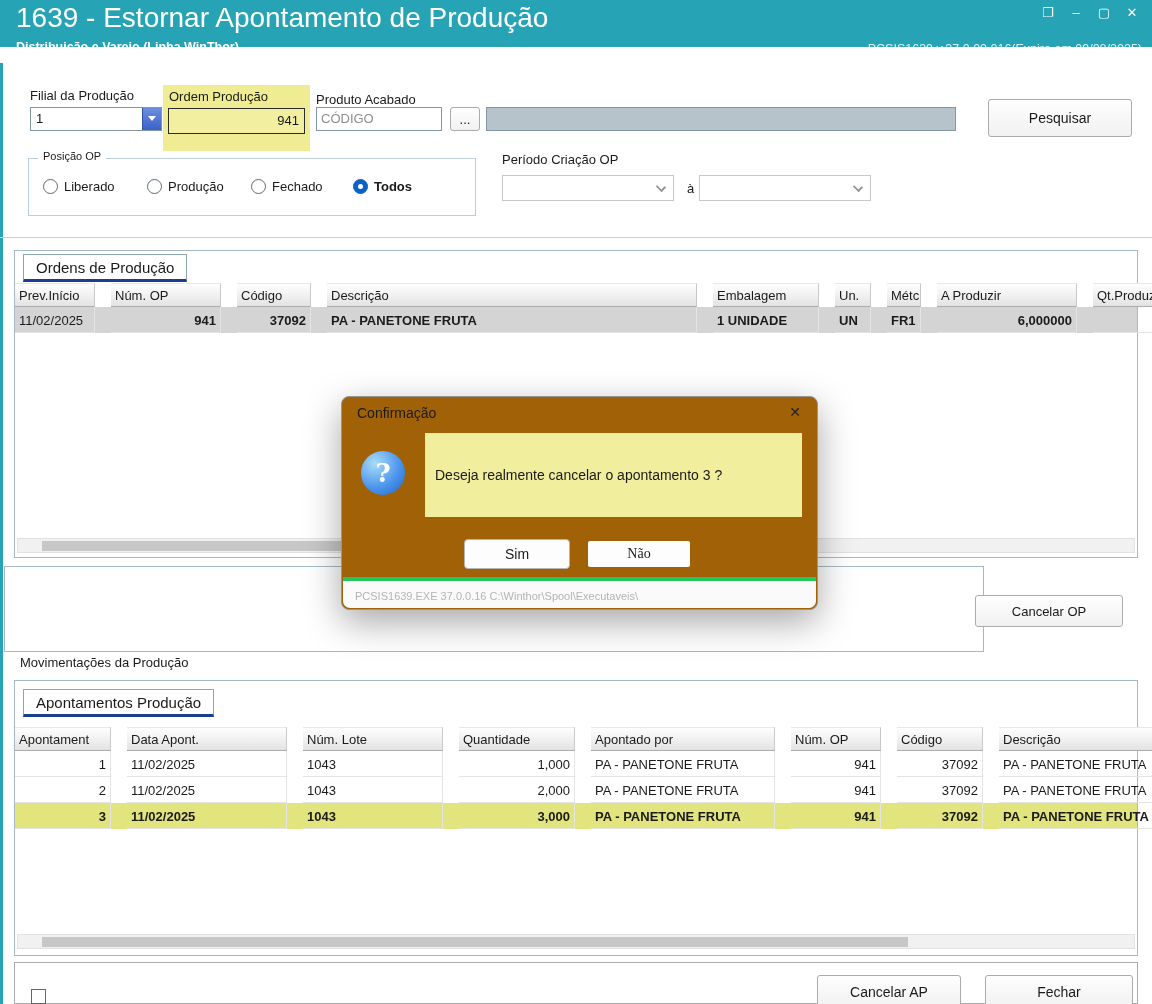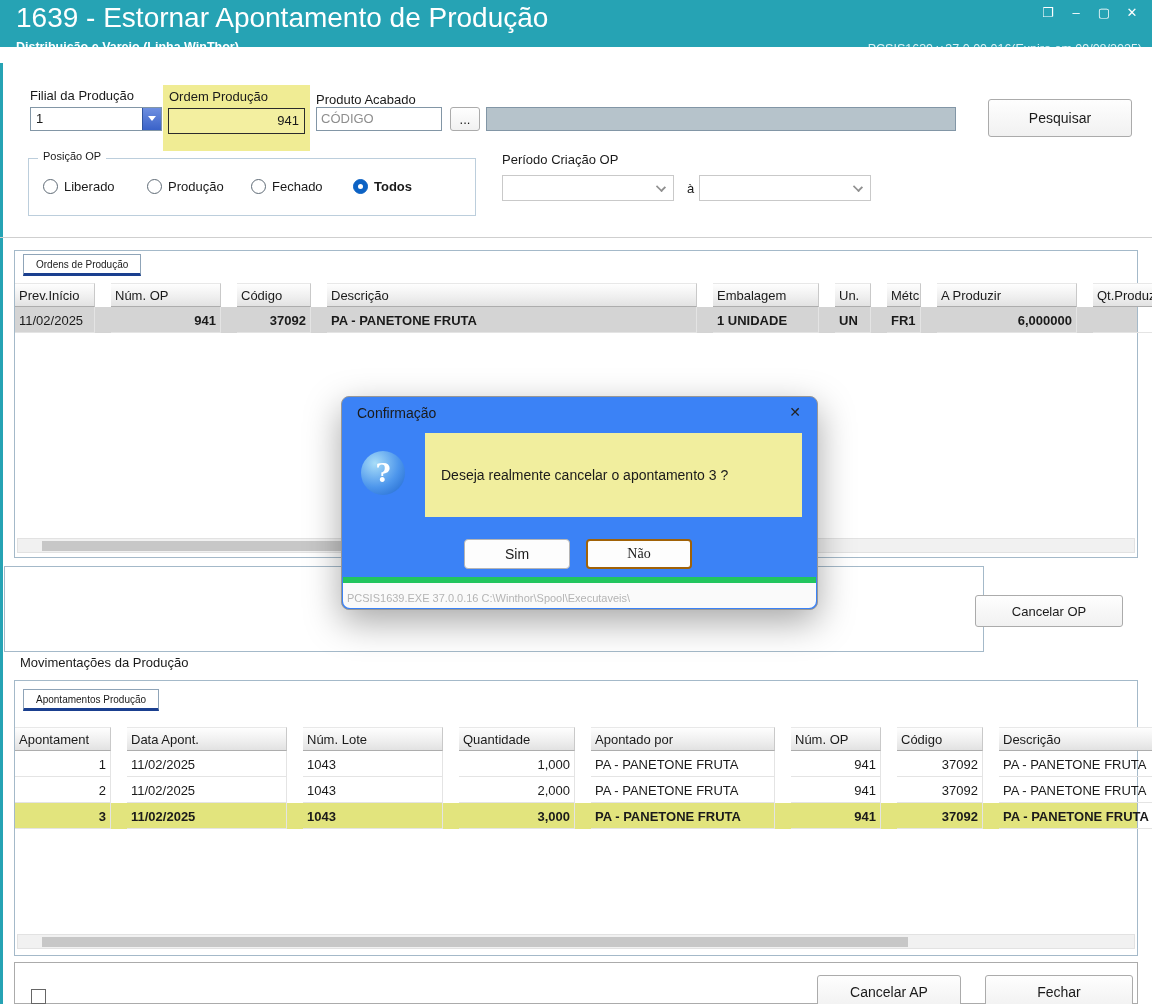--- a/index.html
+++ b/index.html
@@ -31,46 +31,46 @@
   .radio-opt { position:absolute; display:flex; align-items:center; gap:6px; }
   .radio { width:15px; height:15px; border-radius:50%; border:1px solid #5F6B76; background:#fff; position:relative; flex:none; }
   .radio.sel { border-color:#0C62C4; background:#0C62C4; }
   .radio.sel::after { content:""; position:absolute; left:4px; top:4px; width:5px; height:5px; border-radius:50%; background:#fff; }
   .rlabel { font-size:13px; white-space:nowrap; }
   .cb { position:absolute; width:15px; height:15px; border:1px solid #666; background:#fff; }
   .sep { position:absolute; background:#CFCFCF; }
 
   
   .panel { position:absolute; border:1px solid #A4B9C9; background:#fff; }
-  .tab { position:absolute; background:#fff; border:1px solid #8FA4B8; border-bottom:3px solid #1A3F8F; font-size:10px; padding:4px 12px 3px; white-space:nowrap; }
+  .tab { position:absolute; background:#fff; border:1px solid #8FA4B8; border-bottom:3px solid #1A3F8F; font-size:15px; padding:4px 12px 3px; white-space:nowrap; }
   .ghead, .grow { position:absolute; display:grid; width:1122px;gap:16px; }
   .ordens-cols { grid-template-columns:80px 110px 74px 370px 106px 36px 34px 140px 142px 1fr; }
   .mov-cols { grid-template-columns:96px 160px 140px 116px 184px 90px 86px 204px 1fr; }
   .hcell { height:24px; background:linear-gradient(#FEFEFE 0%,#EDEDED 65%,#E2E2E2 100%); border-right:1px solid #C9C9C9; border-bottom:1px solid #ADADAD; border-top:1px solid #E8E8E8; padding:4px 4px 0; font-size:13px; white-space:nowrap; overflow:hidden; }
   .dcell { height:26px; padding:6px 4px 0; font-size:13px; border-right:1px solid #E4E4E4; border-bottom:1px solid #E4E4E4; white-space:nowrap; overflow:hidden; }
   .r { text-align:right; } .b { font-weight:700; }
   .row-gray { background:#D4D4D4; }
   .row-yellow { background:#E2E47D; }
   .hscroll { position:absolute; height:15px; background:#F1F1F1; border:1px solid #E2E2E2; }
   .hthumb { position:absolute; top:2px; height:10px; background:#C7C7C7; }
 
   
   .hl-block { position:absolute; background:#F0EC94; }
   .hl-input { position:absolute; border:1px solid #2B2B2B; background:#F3EFA0; font-size:13px; line-height:24px; text-align:right; padding:0 5px; }
 
   
-  .dialog { position:absolute; left:341px; top:396px; width:477px; height:214px; background:#3b82f6; border:1px solid #979797; border-radius:8px; box-shadow:0 12px 36px rgba(0,0,0,.35); z-index:50; }
+  .dialog { position:absolute; left:341px; top:396px; width:477px; height:214px; background:#a16207; border:1px solid #979797; border-radius:8px; box-shadow:0 12px 36px rgba(0,0,0,.35); z-index:50; }
   .dlg-title { position:absolute; left:15px; top:8px; font-size:14px; }
   .dlg-close { position:absolute; right:16px; top:7px; font-size:14px; color:#222; }
   .qicon { position:absolute; left:19px; top:54px; width:44px; height:44px; border-radius:50%; background:radial-gradient(circle at 32% 28%, #A8DDF8, #4D96EC 55%, #1D64CC); color:#fff; font-size:26px; font-weight:700; display:flex; align-items:center; justify-content:center; font-family:"DejaVu Serif", serif; }
   .msgbox { position:absolute; left:83px; top:36px; width:377px; height:84px; background:#F1EE9E; display:flex; align-items:center; }
-  .msg { font-size:14px; padding-left:16px; }
+  .msg { font-size:14px; padding-left:10px; }
   .dlg-btn { position:absolute; width:106px; height:30px; background:#FDFDFD; border:1px solid #B5B5B5; border-radius:4px; font-size:14px; display:flex; align-items:center; justify-content:center; }
   .dlg-btn.focus { border:2px solid #a16207;font-family:Liberation Serif, serif; }
-  .dlg-status { position:absolute; left:1px; right:1px; bottom:1px; height:31px; background:#FAFAFA; border-top:6px solid #22c55e; border-radius:0 0 7px 7px; font-size:11px; color:#B4B4B4; line-height:30px; padding-left:4px; white-space:nowrap; overflow:hidden; }
+  .dlg-status { position:absolute; left:1px; right:1px; bottom:1px; height:31px; background:#FAFAFA; border-top:4px solid #22c55e; border-radius:0 0 7px 7px; font-size:11px; color:#B4B4B4; line-height:30px; padding-left:12px; white-space:nowrap; overflow:hidden; }
 </style>
 </head>
 <body>
 
 <div class="screen">
 
   <div class="titlebar">
     <div class="title">1639 - Estornar Apontamento de Produção</div>
     <div class="subtitle">Distribuição e Varejo (Linha WinThor)</div>
     <div class="version">PCSIS1639  v.37.0.00.016(Expira em 09/08/2025)</div>

